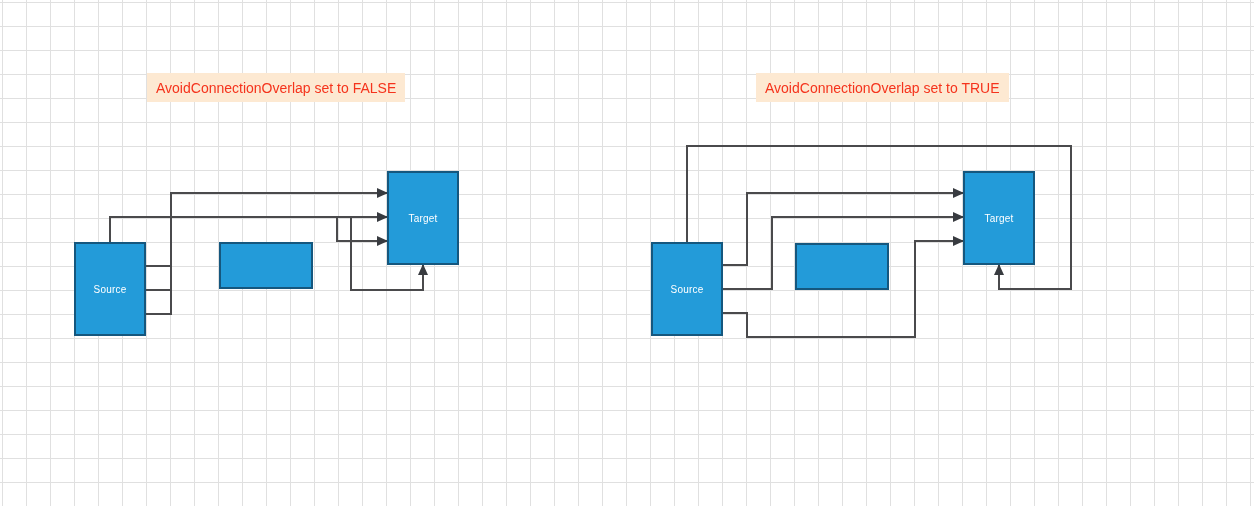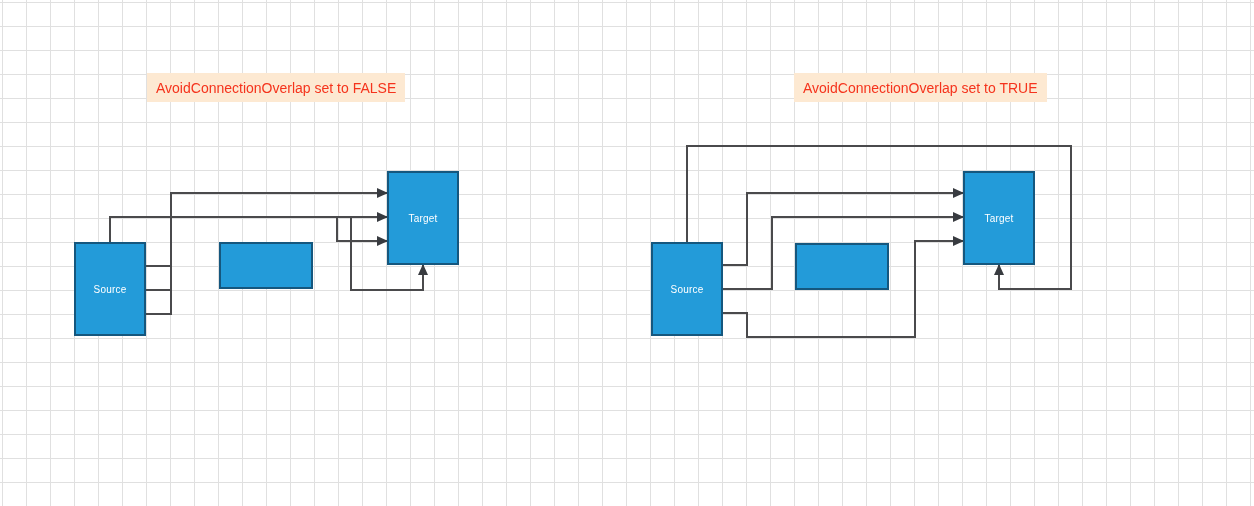--- a/index.html
+++ b/index.html
@@ -88,21 +88,21 @@
     </div>
     <div class="node" style="left: 219px; top: 242px; width: 94px; height: 47px;">
       <span></span>
     </div>
     <div class="node" style="left: 387px; top: 171px; width: 72px; height: 94px;">
       <span>Target</span>
     </div>
   </div>
 
   <div>
-    <div class="annotation" style="left: 794px; top: 73px;">AvoidConnectionOverlap set to TRUE</div>
+    <div class="annotation" style="left: 756px; top: 73px;">AvoidConnectionOverlap set to TRUE</div>
     <div class="node" style="left: 651px; top: 242px; width: 72px; height: 94px;">
       <span>Source</span>
     </div>
     <div class="node" style="left: 795px; top: 243px; width: 94px; height: 47px;">
       <span></span>
     </div>
     <div class="node" style="left: 963px; top: 171px; width: 72px; height: 94px;">
       <span>Target</span>
     </div>
   </div>

